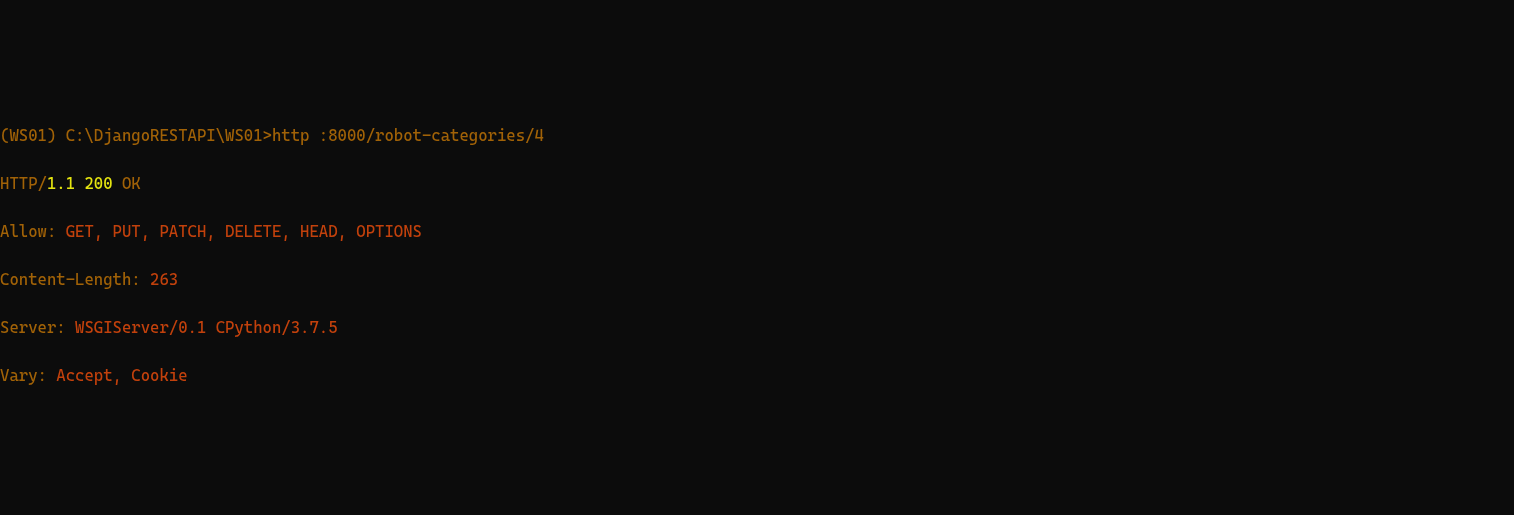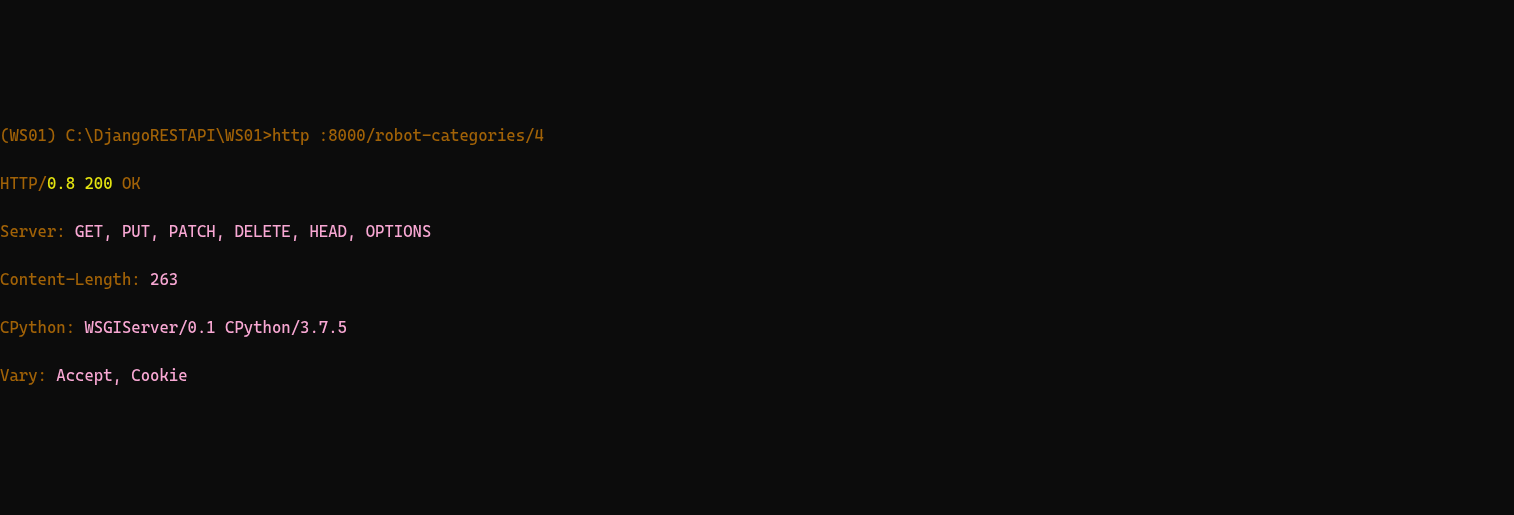--- a/index.html
+++ b/index.html
@@ -14,34 +14,34 @@
       font-size: 16px;
       line-height: 1.5;
       padding: 4px 0;
       white-space: pre;
       width: 1514px;
       height: 515px;
       overflow: hidden;
     }
     .white { color: #a16207; }
     .yellow { color: #e5e510; }
-    .green { color: #f9a8d4; margin-top: 6px; }
+    .green { color: #c2410c; margin-top: 6px; }
     .line { display: block; }
   </style>
 </head>
 <body>
 
 
 
 <div>
 <span class="line"><span class="white">(WS01) </span><span class="white">C:\DjangoRESTAPI\WS01&gt;</span><span class="white">http :8000/robot-categories/4</span></span>
-<span class="line"><span class="white">HTTP/</span><span class="yellow">0.8</span><span class="white"> </span><span class="yellow">200</span><span class="white"> OK</span></span>
-<span class="line"><span class="white">Server</span><span class="white">: </span><span class="green">GET, PUT, PATCH, DELETE, HEAD, OPTIONS</span></span>
+<span class="line"><span class="white">HTTP/</span><span class="yellow">1.1</span><span class="white"> </span><span class="yellow">200</span><span class="white"> OK</span></span>
+<span class="line"><span class="white">Allow</span><span class="white">: </span><span class="green">GET, PUT, PATCH, DELETE, HEAD, OPTIONS</span></span>
 <span class="line"><span class="white">Content-Length</span><span class="white">: </span><span class="green">263</span></span>
-<span class="line"><span class="white">CPython</span><span class="white">: </span><span class="green">WSGIServer/0.1 CPython/3.7.5</span></span>
+<span class="line"><span class="white">Server</span><span class="white">: </span><span class="green">WSGIServer/0.1 CPython/3.7.5</span></span>
 <span class="line"><span class="white">Vary</span><span class="white">: </span><span class="green">Accept, Cookie</span></span>
 
 
 
 
 
 
 
 
 

